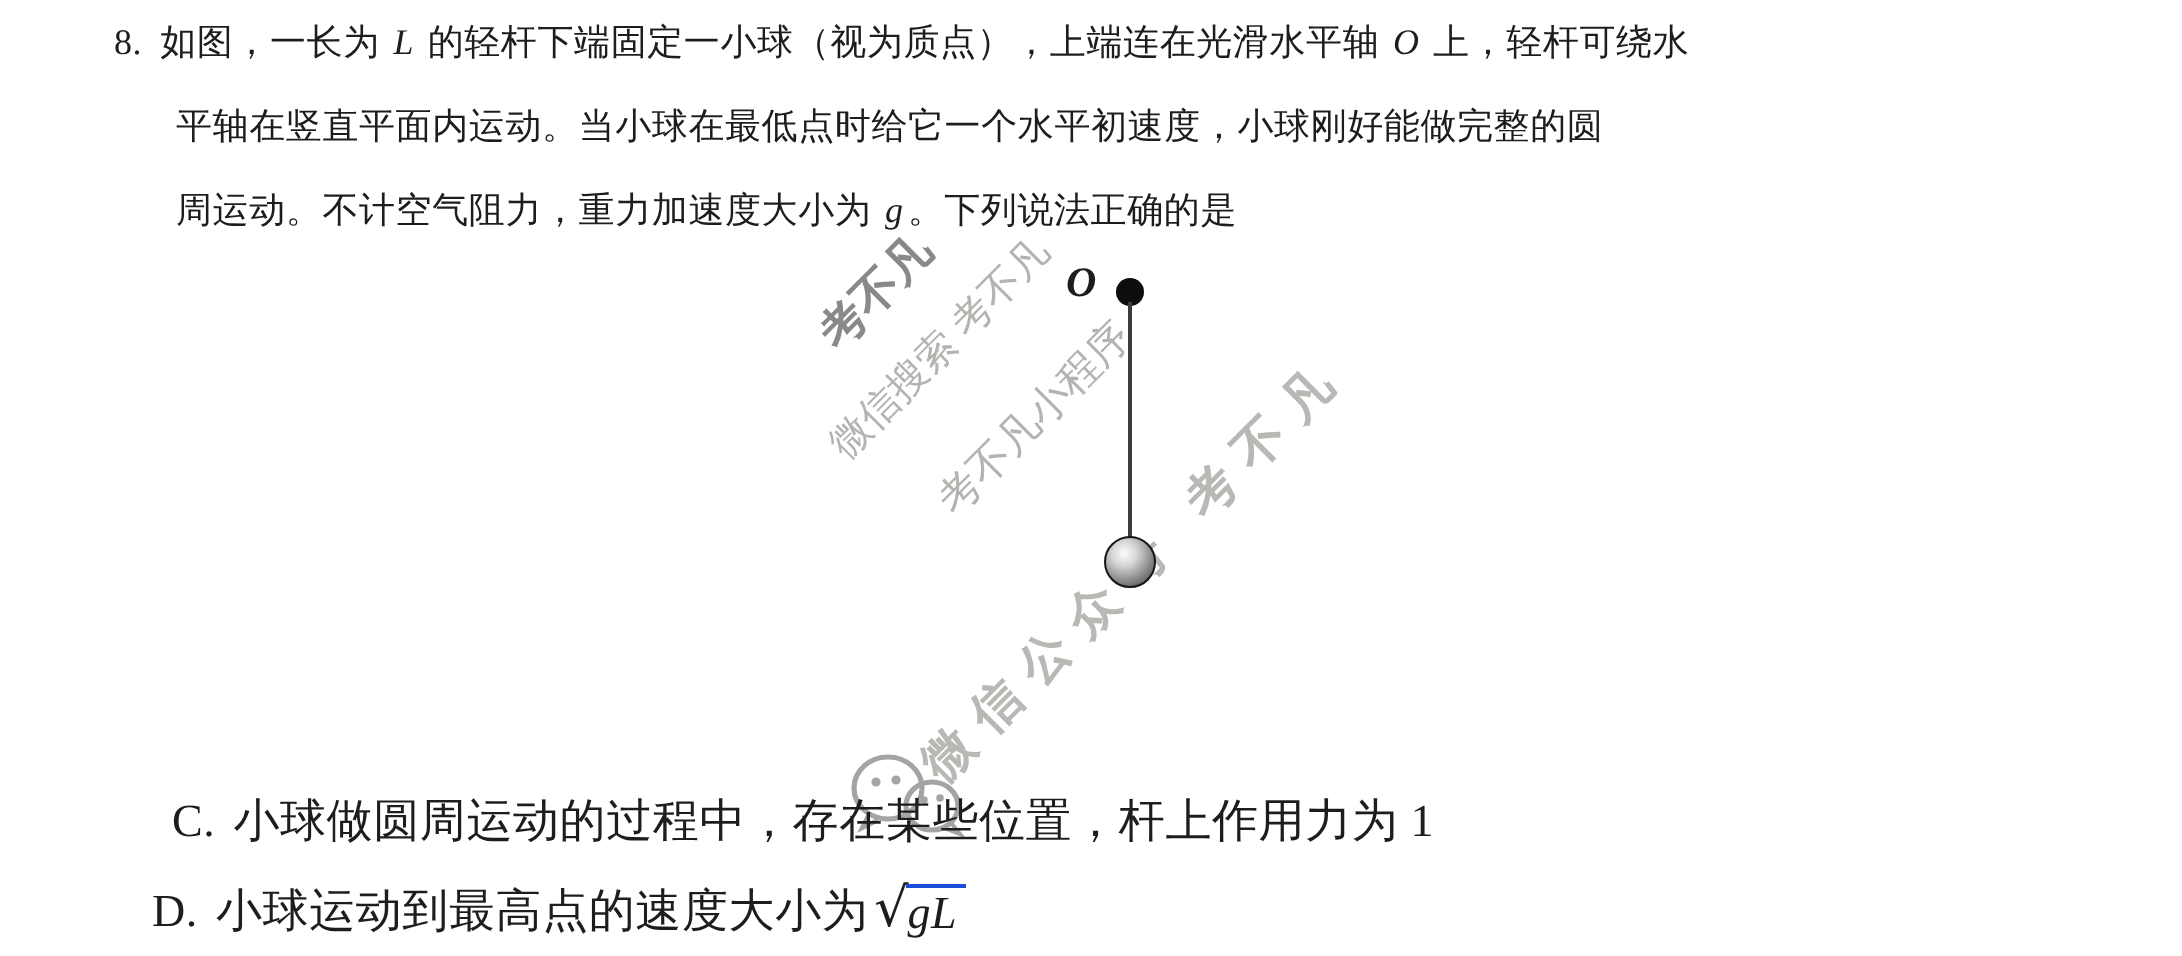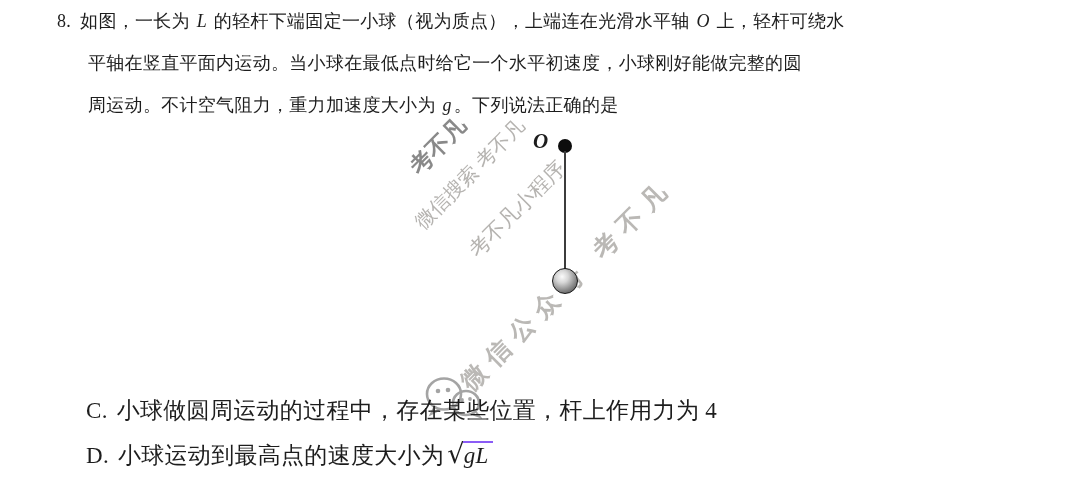--- a/index.html
+++ b/index.html
@@ -8,21 +8,21 @@
     font-family:"Liberation Serif","DejaVu Serif",serif;color:#1d1d1d;
   }
   .qline{position:absolute;font-size:18px;line-height:29px;white-space:nowrap;letter-spacing:0.3px;}
   .qnum{margin-right:9px;}
   .opt{position:absolute;font-size:23px;line-height:29px;white-space:nowrap;letter-spacing:0.3px;}
   .opt-label{margin-right:9px;}
   .math{font-style:italic;font-family:"Liberation Serif","DejaVu Serif",serif;padding:0 2px;}
   
   .sqrt{display:inline-flex;align-items:flex-start;margin-left:3px;}
   .radical{font-style:normal;font-family:"DejaVu Sans",sans-serif;font-size:27px;line-height:25px;}
-  .radicand{border-top:2px solid #8b5cf6;line-height:25px;padding:0 4px 0 1px;margin-left:-2px;font-style:italic;}
+  .radicand{border-top:2px solid #1d4ed8;line-height:25px;padding:0 4px 0 1px;margin-left:-2px;font-style:italic;}
   
   .pivot-label{position:absolute;left:533px;top:129px;font-size:21px;font-style:italic;font-weight:bold;}
   .pivot-dot{position:absolute;left:558px;top:139px;width:14px;height:14px;border-radius:50%;background:#0d0d0d;}
   .rod{position:absolute;left:564px;top:151px;width:2px;height:119px;background:#3c3c3c;}
   .ball{
     position:absolute;left:552px;top:268px;width:26px;height:26px;border-radius:50%;
     background:radial-gradient(circle at 38% 32%, #fbfbfb 0%, #d6d6d6 28%, #8f8f8f 60%, #3b3b3b 100%);
     border:1px solid #161616;box-sizing:border-box;
   }
   
@@ -70,23 +70,23 @@
     </div>
 
     <div>
       <span class="pivot-label">O</span>
       <span class="pivot-dot"></span>
       <span class="rod"></span>
       <span class="ball"></span>
     </div>
 
     <div class="opt" style="left:86px;top:396px">
-      <span class="opt-label">C.</span><span><span>小球做圆周运动的过程中，存在某些位置，杆上作用力为 4</span></span>
+      <span class="opt-label">C.</span><span><span>小球做圆周运动的过程中，存在某些位置，杆上作用力为 1</span></span>
     </div>
-    <div class="opt" style="left:86px;top:441px">
+    <div class="opt" style="left:76px;top:441px">
       <span class="opt-label">D.</span><span><span>小球运动到最高点的速度大小为</span><span class="sqrt">
             <span class="radical">√</span>
             <span class="radicand math">gL</span>
           </span></span>
     </div>
 
   </div>
 </div>
 
 </body></html>

